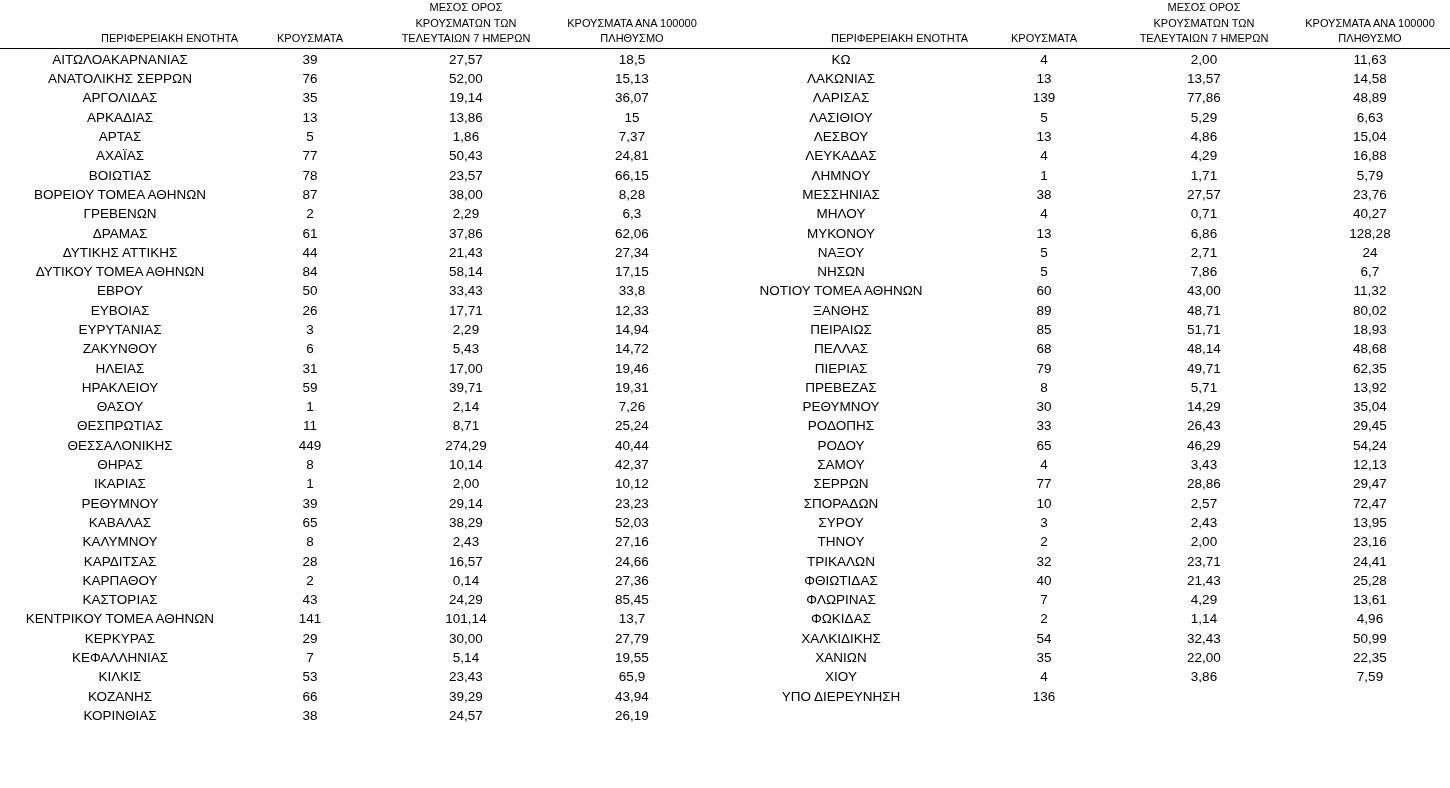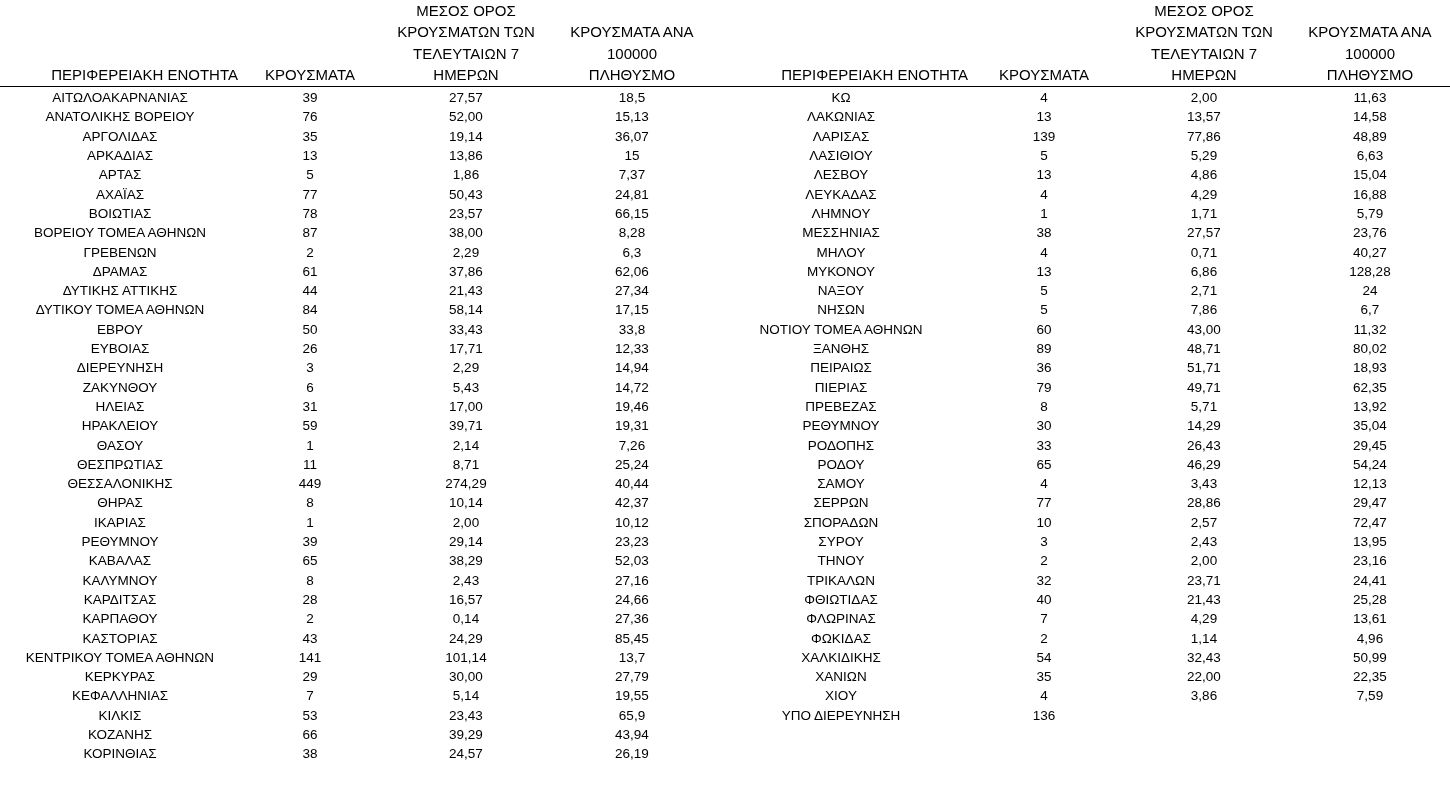--- a/index.html
+++ b/index.html
@@ -31,21 +31,21 @@
     border-collapse: collapse;
     table-layout: fixed;
     font-size: 13.5px;
   }
   table.covid.left { width: 712px; }
   table.covid.right { width: 738px; }
 
   table.covid thead th {
     vertical-align: bottom;
     font-weight: normal;
-    font-size: 15px;
+    font-size: 11px;
     padding: 0 2px 1px 2px;
     line-height: 1.42;
     border-bottom: 1.5px solid #000;
   }
   table.covid thead th .hdr-lines {
     display: block;
   }
   th.c-name   { text-align: right; }
   th.c-cases,
   th.c-avg,
@@ -108,21 +108,21 @@
         </tr>
       </thead>
       <tbody id="left-body">
           <tr>
             <td class="c-name">ΑΙΤΩΛΟΑΚΑΡΝΑΝΙΑΣ</td>
             <td class="c-cases">39</td>
             <td class="c-avg">27,57</td>
             <td class="c-per100">18,5</td>
           </tr>
           <tr>
-            <td class="c-name">ΑΝΑΤΟΛΙΚΗΣ ΒΟΡΕΙΟΥ</td>
+            <td class="c-name">ΑΝΑΤΟΛΙΚΗΣ ΣΕΡΡΩΝ</td>
             <td class="c-cases">76</td>
             <td class="c-avg">52,00</td>
             <td class="c-per100">15,13</td>
           </tr>
           <tr>
             <td class="c-name">ΑΡΓΟΛΙΔΑΣ</td>
             <td class="c-cases">35</td>
             <td class="c-avg">19,14</td>
             <td class="c-per100">36,07</td>
           </tr>
@@ -186,21 +186,21 @@
             <td class="c-avg">33,43</td>
             <td class="c-per100">33,8</td>
           </tr>
           <tr>
             <td class="c-name">ΕΥΒΟΙΑΣ</td>
             <td class="c-cases">26</td>
             <td class="c-avg">17,71</td>
             <td class="c-per100">12,33</td>
           </tr>
           <tr>
-            <td class="c-name">ΔΙΕΡΕΥΝΗΣΗ</td>
+            <td class="c-name">ΕΥΡΥΤΑΝΙΑΣ</td>
             <td class="c-cases">3</td>
             <td class="c-avg">2,29</td>
             <td class="c-per100">14,94</td>
           </tr>
           <tr>
             <td class="c-name">ΖΑΚΥΝΘΟΥ</td>
             <td class="c-cases">6</td>
             <td class="c-avg">5,43</td>
             <td class="c-per100">14,72</td>
           </tr>
@@ -427,23 +427,29 @@
             <td class="c-per100">11,32</td>
           </tr>
           <tr>
             <td class="c-name">ΞΑΝΘΗΣ</td>
             <td class="c-cases">89</td>
             <td class="c-avg">48,71</td>
             <td class="c-per100">80,02</td>
           </tr>
           <tr>
             <td class="c-name">ΠΕΙΡΑΙΩΣ</td>
-            <td class="c-cases">36</td>
+            <td class="c-cases">85</td>
             <td class="c-avg">51,71</td>
             <td class="c-per100">18,93</td>
+          </tr>
+          <tr>
+            <td class="c-name">ΠΕΛΛΑΣ</td>
+            <td class="c-cases">68</td>
+            <td class="c-avg">48,14</td>
+            <td class="c-per100">48,68</td>
           </tr>
           <tr>
             <td class="c-name">ΠΙΕΡΙΑΣ</td>
             <td class="c-cases">79</td>
             <td class="c-avg">49,71</td>
             <td class="c-per100">62,35</td>
           </tr>
           <tr>
             <td class="c-name">ΠΡΕΒΕΖΑΣ</td>
             <td class="c-cases">8</td>

